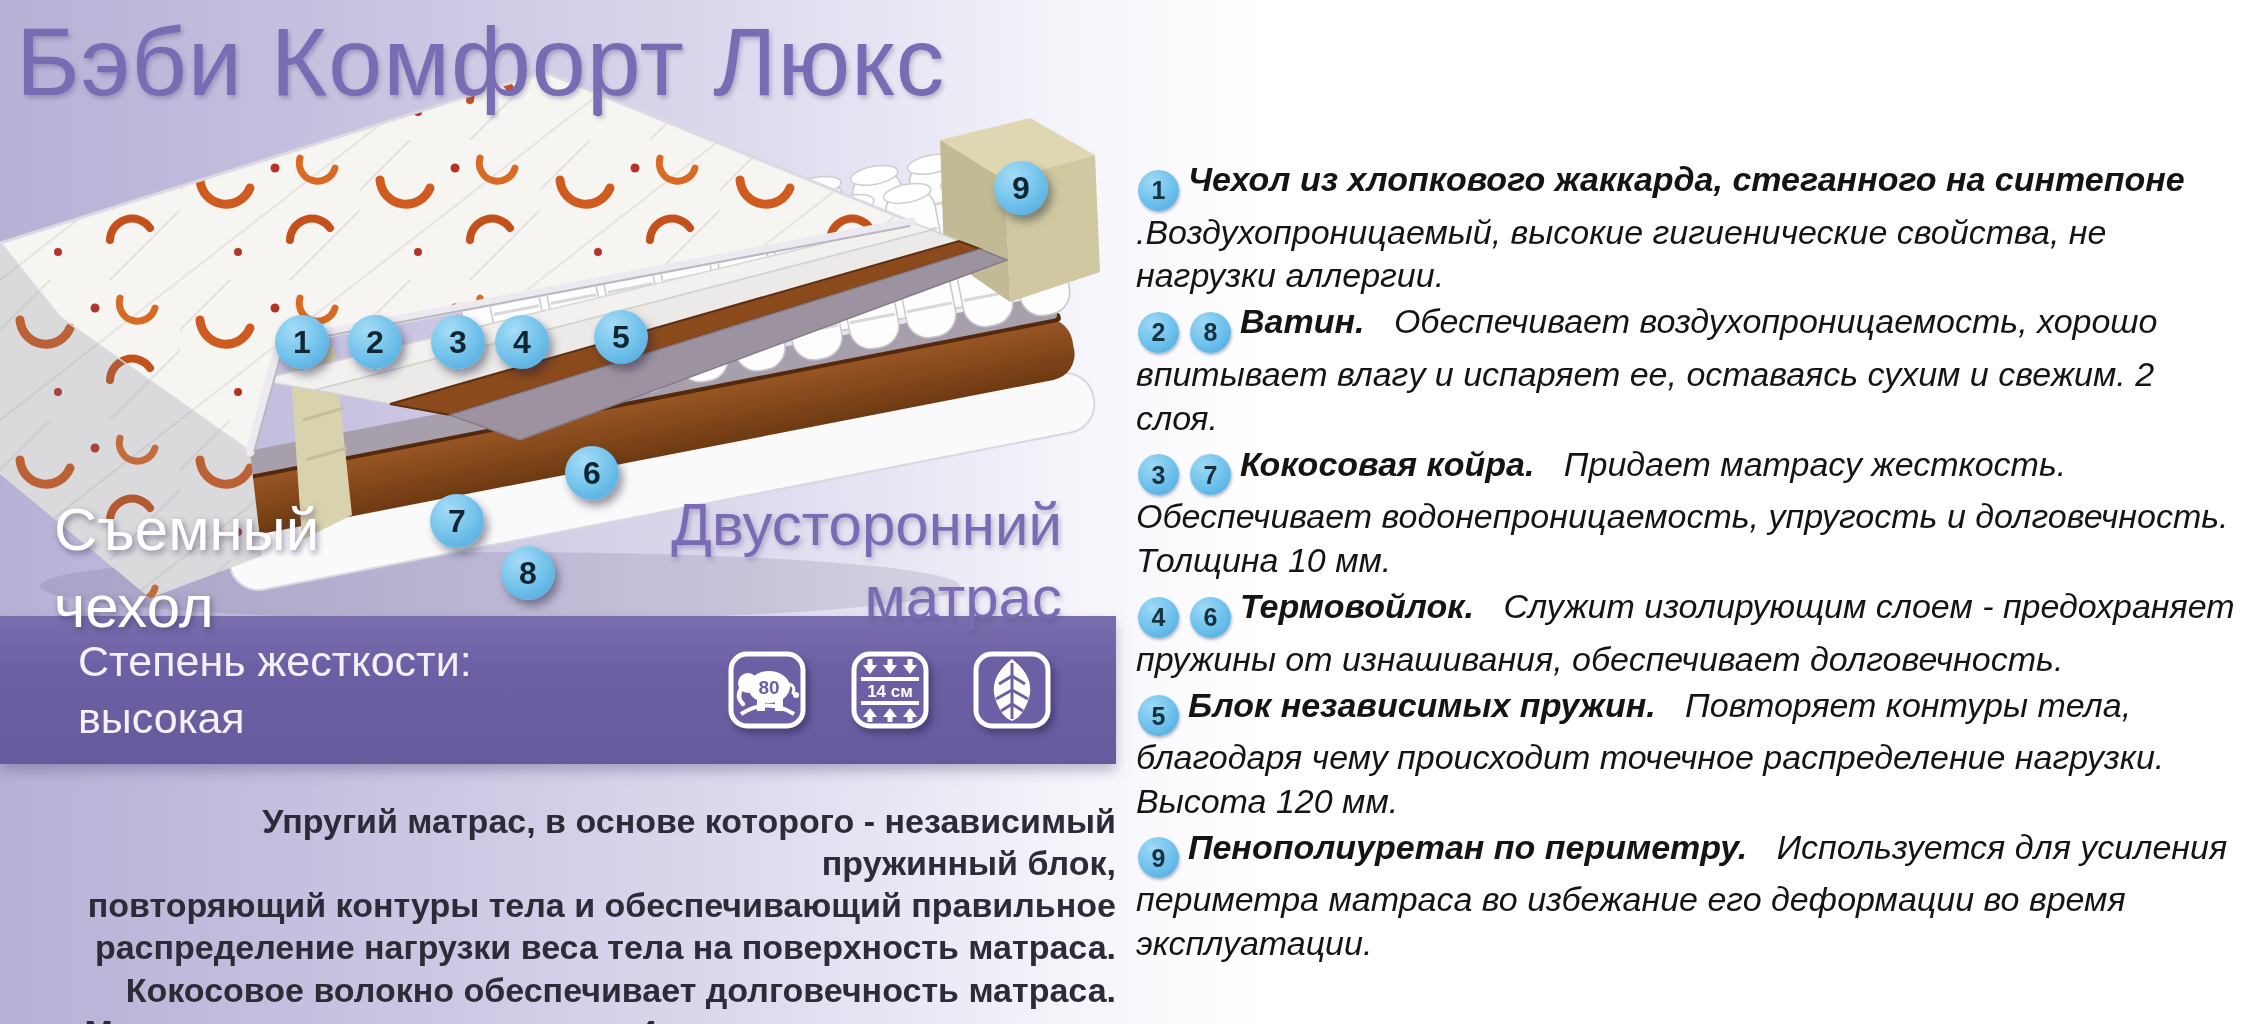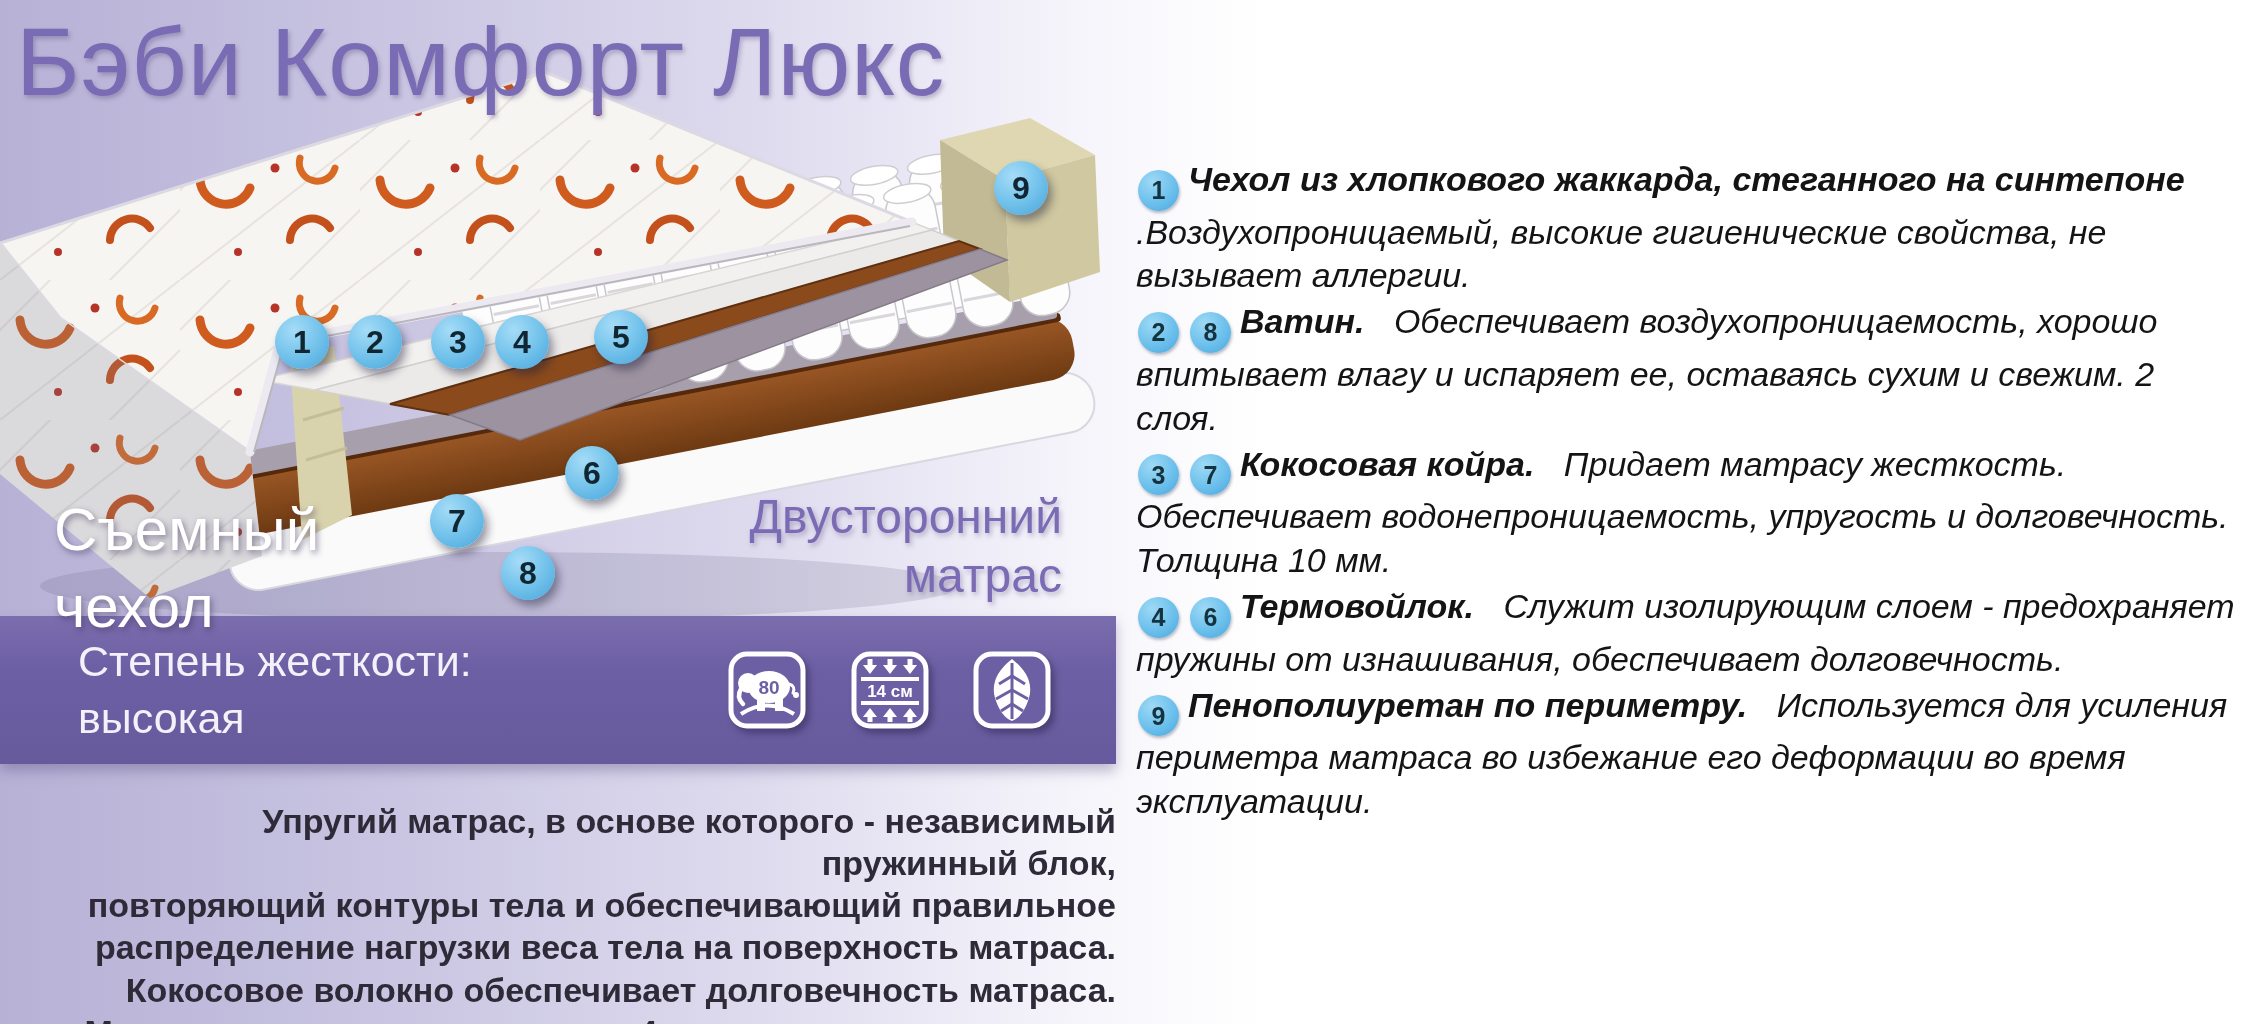--- a/index.html
+++ b/index.html
@@ -18,21 +18,21 @@
   
   .art{position:absolute; left:0; top:0; z-index:2;}
   
   .cover-label{
     position:absolute; left:54px; top:492px; z-index:5;
     font-size:60px; color:#ffffff; line-height:1.28;
     text-shadow:2px 3px 6px rgba(60,50,90,.55); white-space:pre-line;
   }
   .double-label{
     position:absolute; left:580px; width:482px; top:488px; z-index:5;
-    font-size:48px; color:#7b6bb5; line-height:1.22; text-align:right;
+    font-size:60px; color:#7b6bb5; line-height:1.22; text-align:right;
     text-shadow:2px 3px 5px rgba(80,70,120,.35); white-space:pre-line;
   }
   
   .callout{
     position:absolute; z-index:7; width:54px; height:54px; border-radius:50%;
     transform:translate(-50%,-50%);
     background:radial-gradient(circle at 35% 28%, #a5dcf7 0%, #6fc0ea 55%, #49a4da 100%);
     box-shadow:4px 6px 8px rgba(30,30,60,.45);
     color:#102733; font-size:32px; font-weight:bold;
     display:flex; align-items:center; justify-content:center;
@@ -216,20 +216,21 @@
   </div>
 
   <div class="summary">Упругий матрас, в основе которого - независимый пружинный блок,
 повторяющий контуры тела и обеспечивающий правильное
 распределение нагрузки веса тела на поверхность матраса.
 Кокосовое волокно обеспечивает долговечность матраса.
 Матрас рекомендуется детям от 4 лет при первых признаках
 нарушений осанки.</div>
 
   <div class="features" id="features">
-      <div class="feature"><span class="badge">1</span><span class="ftitle">Чехол из хлопкового жаккарда, стеганного на синтепоне</span><span> .Воздухопроницаемый, высокие гигиенические свойства, не вызывает аллергии.</span></div>
+      <div class="feature"><span class="badge">1</span><span class="ftitle">Чехол из хлопкового жаккарда, стеганного на синтепоне</span><span> .Воздухопроницаемый, высокие гигиенические свойства, не нагрузки аллергии.</span></div>
       <div class="feature"><span class="badge">2</span><span class="badge">8</span><span class="ftitle">Ватин.</span><span> Обеспечивает воздухопроницаемость, хорошо впитывает влагу и испаряет ее, оставаясь сухим и свежим. 2 слоя.</span></div>
       <div class="feature"><span class="badge">3</span><span class="badge">7</span><span class="ftitle">Кокосовая койра.</span><span> Придает матрасу жесткость. Обеспечивает водонепроницаемость, упругость и долговечность. Толщина 10 мм.</span></div>
       <div class="feature"><span class="badge">4</span><span class="badge">6</span><span class="ftitle">Термовойлок.</span><span> Служит изолирующим слоем - предохраняет пружины от изнашивания, обеспечивает долговечность.</span></div>
+      <div class="feature"><span class="badge">5</span><span class="ftitle">Блок независимых пружин.</span><span> Повторяет контуры тела, благодаря чему происходит точечное распределение нагрузки. Высота 120 мм.</span></div>
       <div class="feature"><span class="badge">9</span><span class="ftitle">Пенополиуретан по периметру.</span><span> Используется для усиления периметра матраса во избежание его деформации во время эксплуатации.</span></div>
     </div>
 
 </div>
 
 </body></html>

